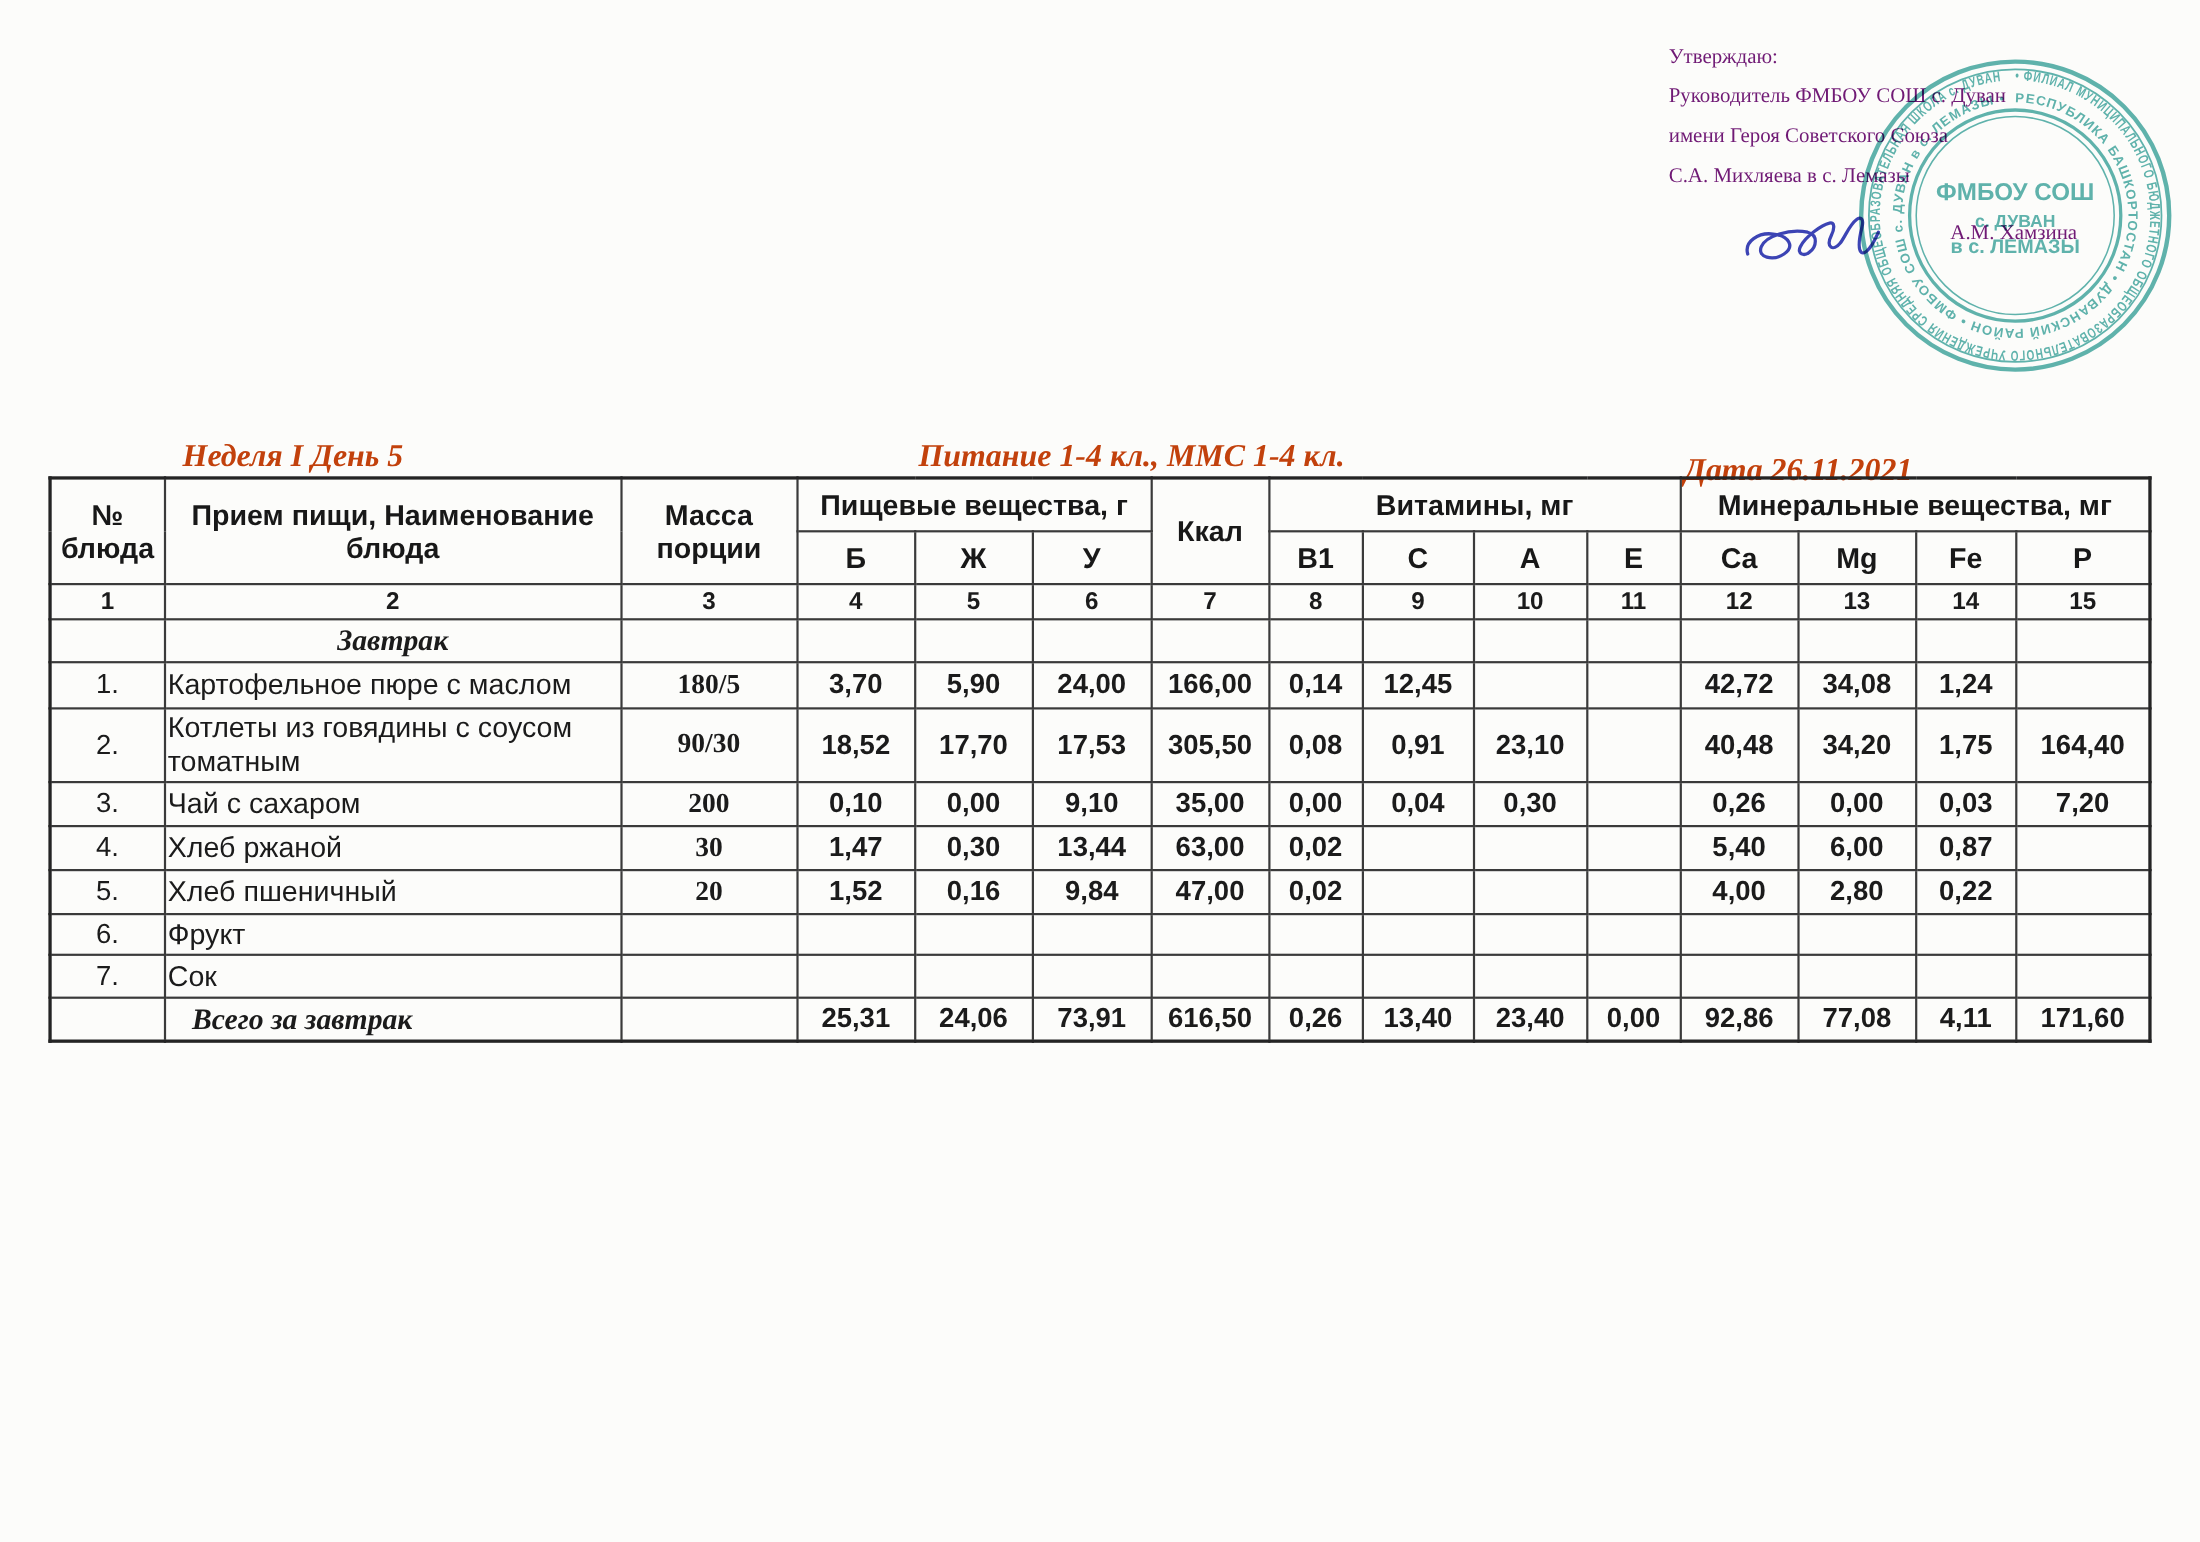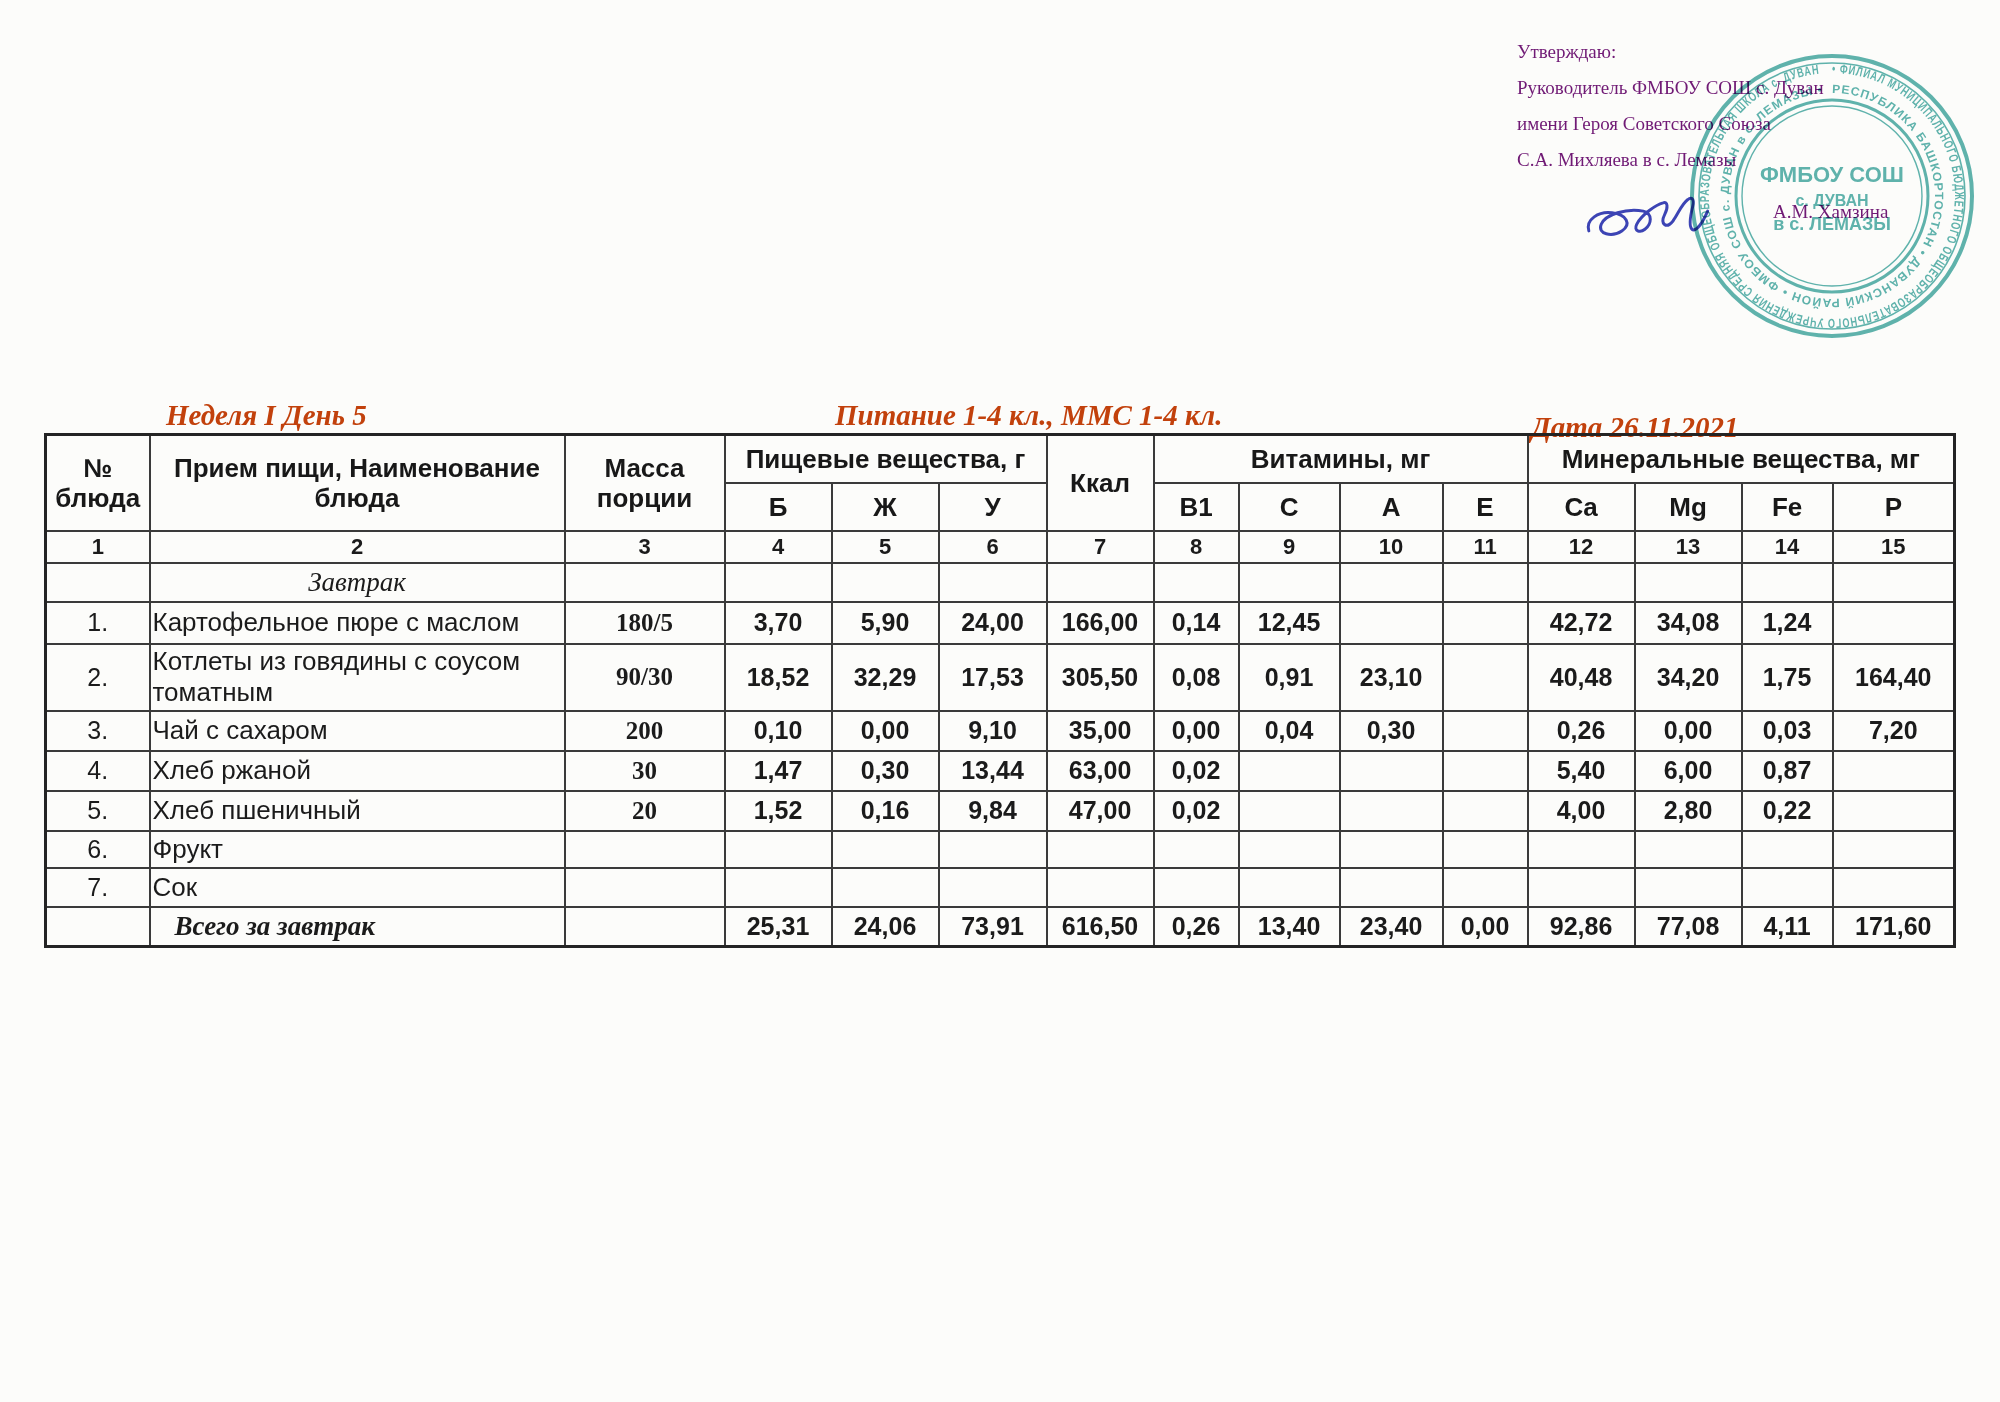--- a/index.html
+++ b/index.html
@@ -57,21 +57,21 @@
   }
   tr.hnum td{
     height:30px;font-size:22px;font-weight:bold;text-align:center;line-height:1;
   }
   .c-num{text-align:center;font-size:25px;}
   .c-name{text-align:left;padding-left:12px;font-size:26px;}
   .c-mass{text-align:center;font-size:25px;font-weight:bold;font-family:Liberation Serif, serif;}
   .c-val{text-align:center;font-size:25px;font-weight:bold;}
   tr.section .c-name{
     text-align:center;font-family:"Liberation Serif", serif;
-    font-style:italic;font-weight:normal;font-size:27px;
+    font-style:italic;font-weight:bold;font-size:27px;
   }
   tr.total .c-name{
     font-family:"Liberation Serif", serif;
     font-style:italic;font-weight:bold;font-size:27px;padding-left:24px;
   }
 </style>
 </head>
 <body>
 
 <div class="page">
@@ -216,21 +216,21 @@
           <td class="c-val">42,72</td>
           <td class="c-val">34,08</td>
           <td class="c-val">1,24</td>
           <td class="c-val"></td>
         </tr>
         <tr style="height: 67px;">
           <td class="c-num">2.</td>
           <td class="c-name">Котлеты из говядины с соусом томатным</td>
           <td class="c-mass">90/30</td>
           <td class="c-val">18,52</td>
-          <td class="c-val">32,29</td>
+          <td class="c-val">17,70</td>
           <td class="c-val">17,53</td>
           <td class="c-val">305,50</td>
           <td class="c-val">0,08</td>
           <td class="c-val">0,91</td>
           <td class="c-val">23,10</td>
           <td class="c-val"></td>
           <td class="c-val">40,48</td>
           <td class="c-val">34,20</td>
           <td class="c-val">1,75</td>
           <td class="c-val">164,40</td>

